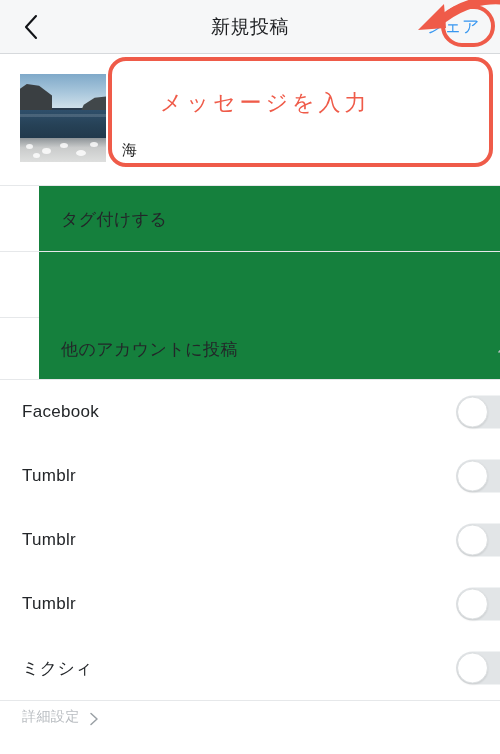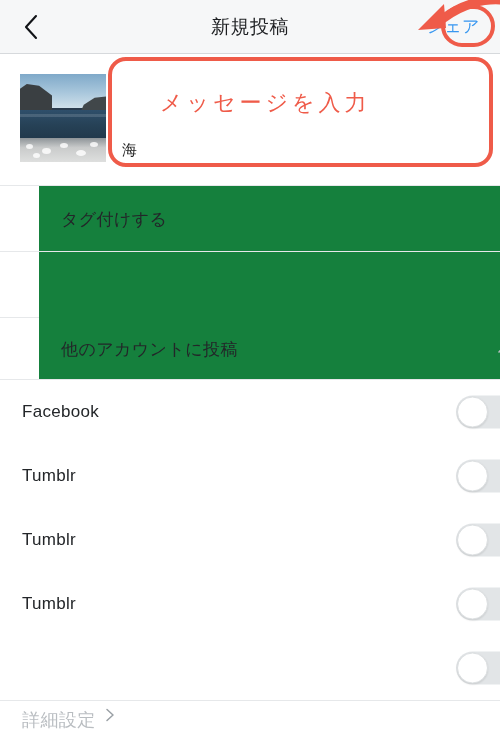--- a/index.html
+++ b/index.html
@@ -237,24 +237,24 @@
     box-sizing: border-box;
     box-shadow: 0 1px 2px rgba(0,0,0,0.10);
   }
 
   
   .footer-link {
     position: absolute;
     left: 22px;
     top: 708px;
     display: flex;
-    align-items: flex-start;
+    align-items: flex-end;
     gap: 8px;
     color: #b9bdc1;
-    font-size: 18px;
+    font-size: 14px;
     letter-spacing: 0.4px;
   }
 </style>
 </head>
 <body>
 
 <div class="header">
   <div class="back-chevron">
     <svg width="16" height="26" viewBox="0 0 16 26">
       <path d="M13 2 L3 13 L13 24" fill="none" stroke="#111317" stroke-width="2.1" stroke-linecap="round" stroke-linejoin="round"></path>
@@ -342,20 +342,21 @@
 </div>
 
 <div class="toggle-row" style="top:572px;">
   <div class="row-label">Tumblr</div>
   <div class="switch">
     <div class="knob"></div>
   </div>
 </div>
 
 <div class="toggle-row" style="top:636px;">
+  <div class="row-label">ミクシィ</div>
   <div class="switch">
     <div class="knob"></div>
   </div>
 </div>
 
 <div class="divider" style="top:700px;"></div>
 
 <div class="footer-link">
   <span>詳細設定</span>
   <svg width="12" height="14" viewBox="0 0 12 14">

